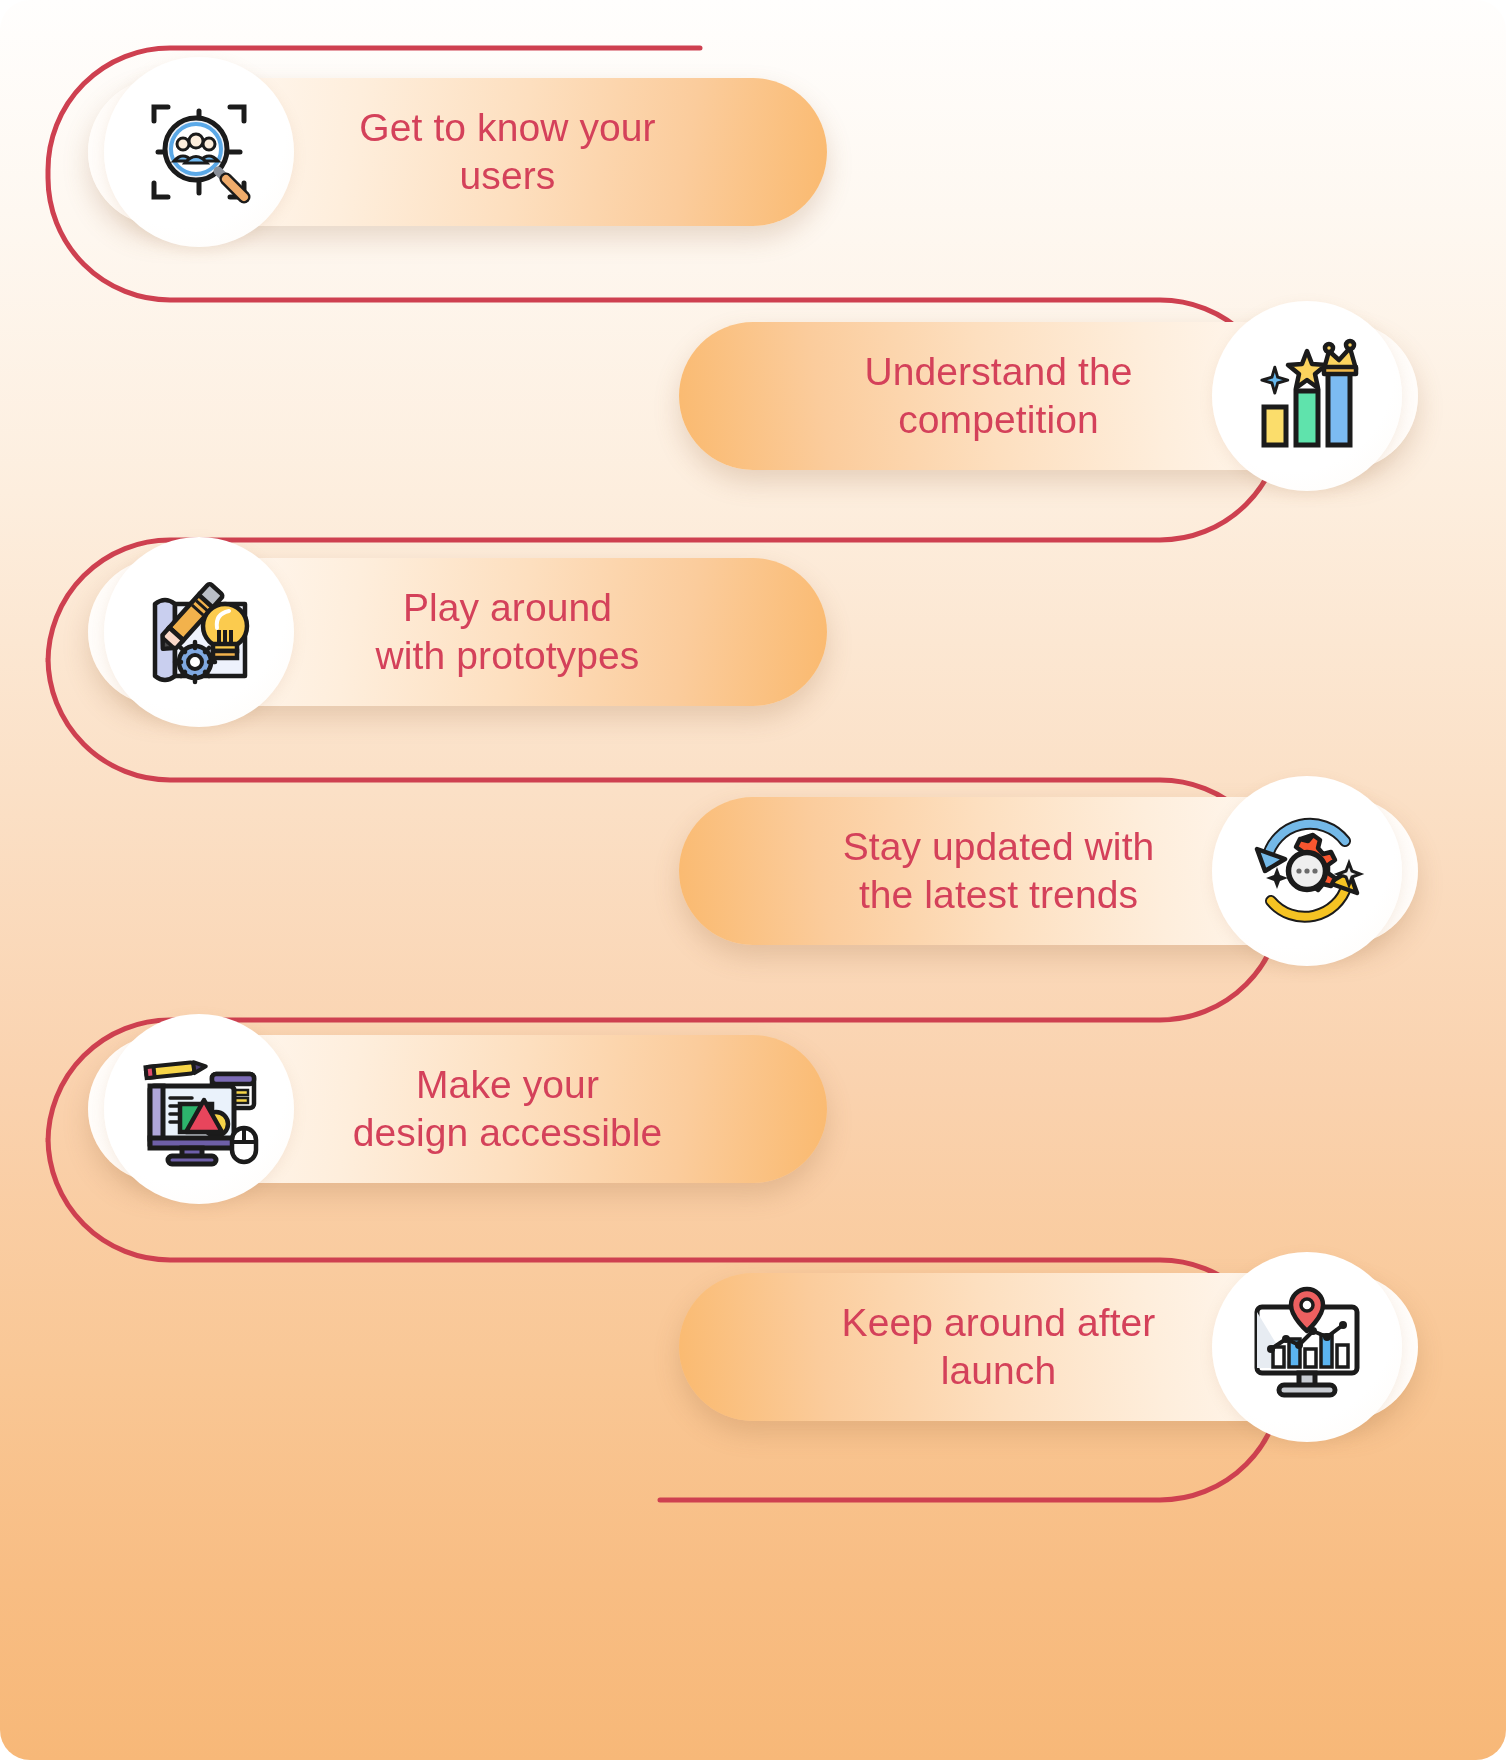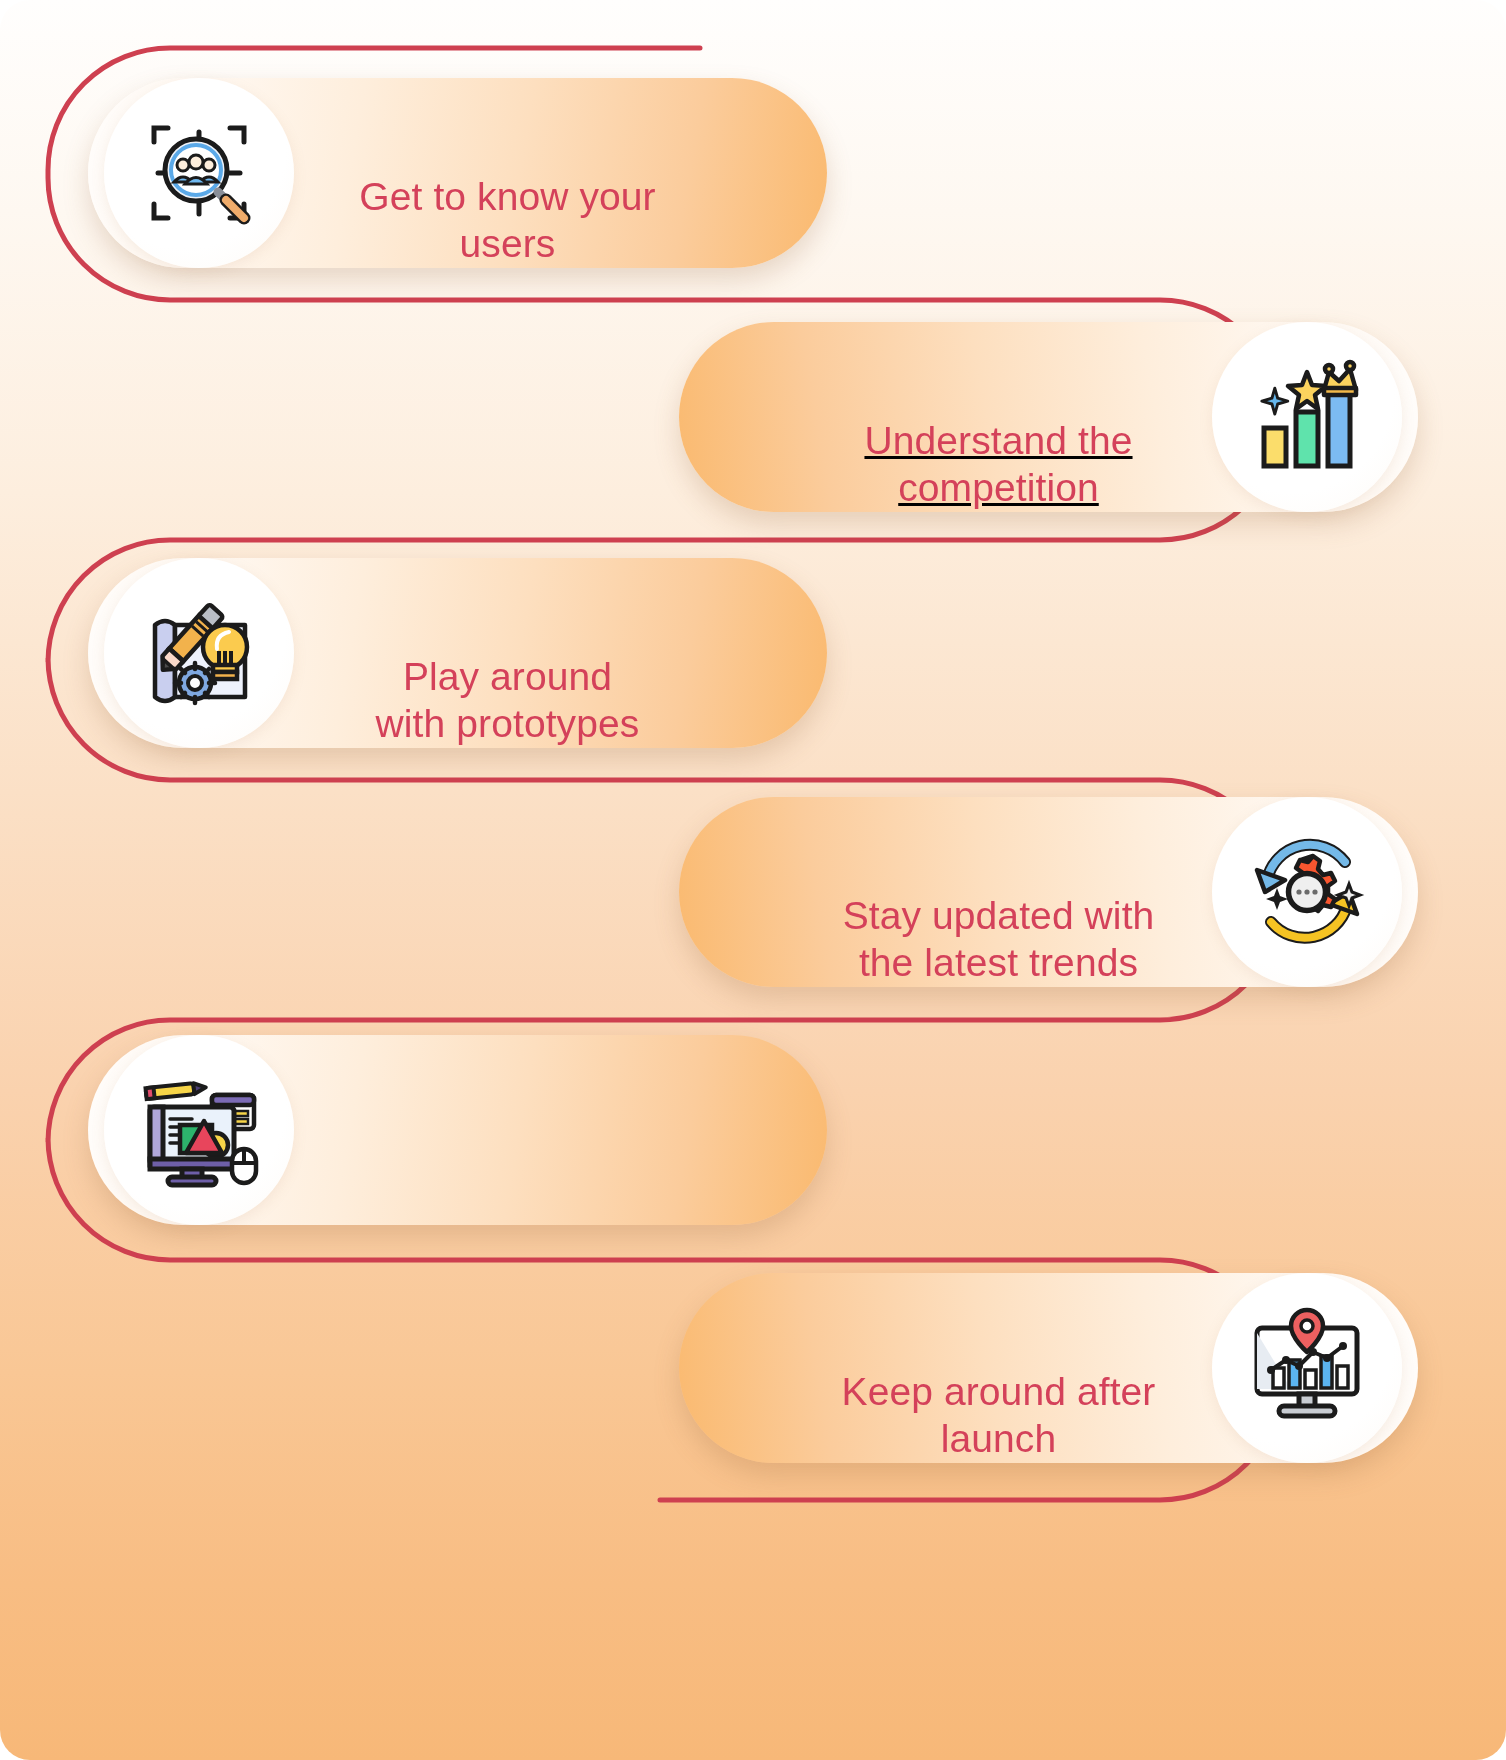--- a/index.html
+++ b/index.html
@@ -29,25 +29,25 @@
   #snake{
     position:absolute;left:0;top:0;
     width:1506px;height:1760px;
     pointer-events:none;
     z-index:1;
   }
 
   
   .pill{
     position:absolute;
-    height:190px;
+    height:148px;
     width:723px;
     border-radius:100px;
     display:flex;
-    align-items:flex-end;
+    align-items:center;
     box-shadow:0 12px 26px rgba(150,100,60,0.22);
     z-index:3;
   }
   .pill.left{
     left:88px;
     background:linear-gradient(100deg,
        #FFFDFB 0%, #FFF8F1 16%, #FEEEDC 36%,
        #FDDFBF 58%, #FBCC9C 80%, #FAB96E 100%);
     flex-direction:row;
     padding-left:16px;
@@ -79,21 +79,21 @@
     text-align:center;
     letter-spacing:0.1px;
     white-space:pre-line;
     padding:0 14px;
   }
   .pill.left  .pill-label{ padding-right:120px; }
   .pill.right .pill-label{ padding-left:120px; }
 
   
   .r1{ top:78px; }
-  .r2{ top:322px;text-decoration:underline; }
+  .r2{ top:322px; }
   .r3{ top:558px; }
   .r4{ top:797px; }
   .r5{ top:1035px; }
   .r6{ top:1273px; }
 </style>
 </head>
 <body>
 
 <div id="stage">
 
@@ -274,20 +274,22 @@
         <rect x="46" y="102" width="20" height="10" fill="#6E5FA8" stroke="#1b1b1b" stroke-width="5"></rect>
         <rect x="32" y="110" width="48" height="8" rx="4" fill="#6E5FA8" stroke="#1b1b1b" stroke-width="5"></rect>
         <path d="M98 62 L108 62" stroke="#1b1b1b" stroke-width="3.5"></path>
         <g>
           <rect x="96" y="82" width="24" height="34" rx="12" fill="#FFFFFF" stroke="#1b1b1b" stroke-width="4.5"></rect>
           <path d="M108 82 L108 96" stroke="#1b1b1b" stroke-width="4"></path>
           <path d="M96 96 L120 96" stroke="#1b1b1b" stroke-width="4"></path>
         </g>
       </svg>
     </div>
+    <div class="pill-label">Make your
+design accessible</div>
   </div>
 
   <div class="pill right r6">
     <div class="badge">
       <svg width="124" height="124" viewBox="0 0 124 124">
         <rect x="12" y="22" width="100" height="66" rx="5" fill="#FFFFFF" stroke="#1b1b1b" stroke-width="5"></rect>
         <path d="M12 27 L12 83 L46 83 Z" fill="#E7ECF2"></path>
         <g>
           <rect x="28" y="62" width="11" height="20" fill="#FFFFFF" stroke="#1b1b1b" stroke-width="3.5"></rect>
           <rect x="44" y="54" width="11" height="28" fill="#5BB4F0" stroke="#1b1b1b" stroke-width="3.5"></rect>

